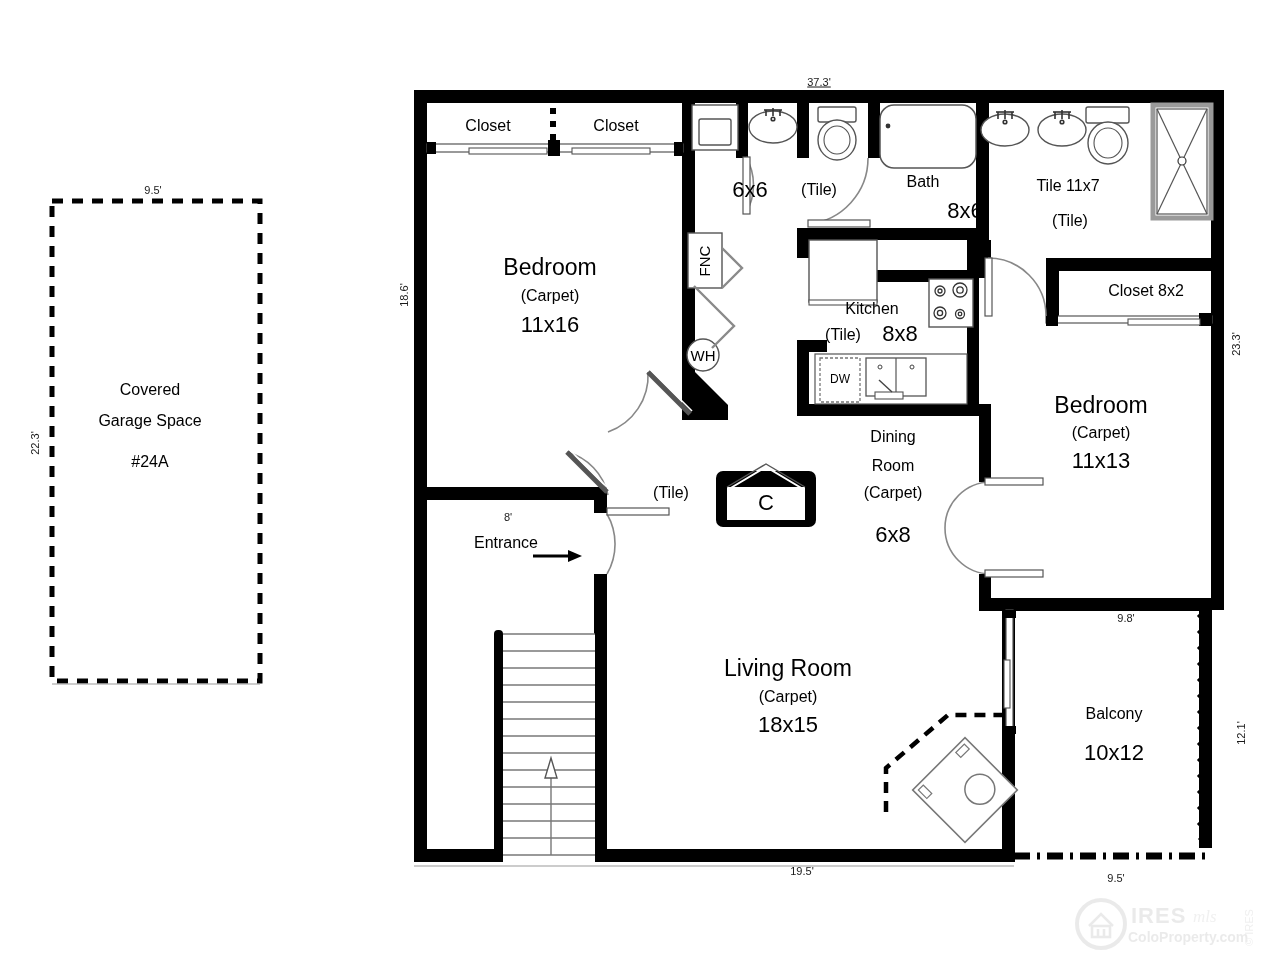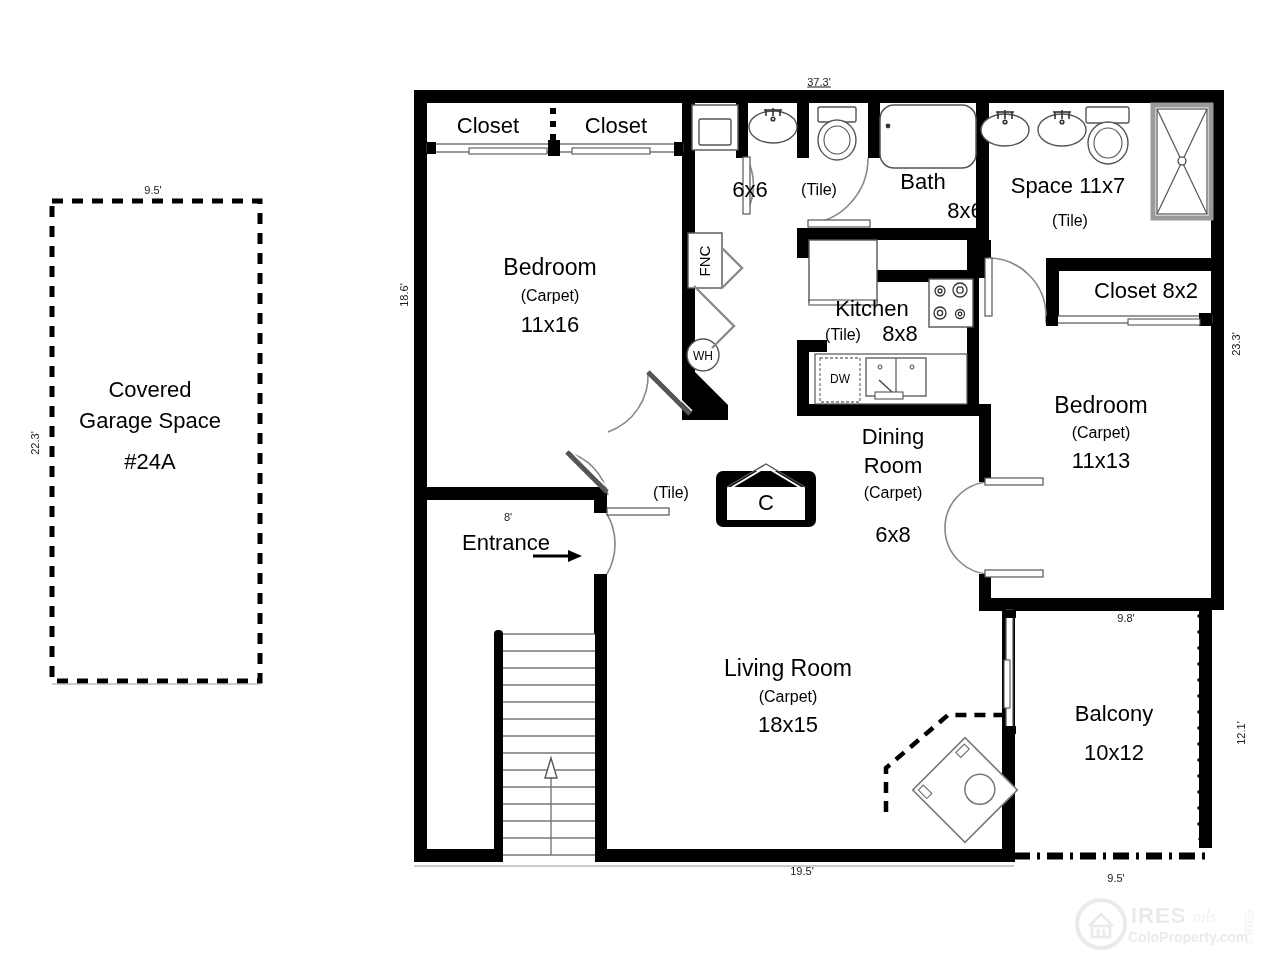--- a/index.html
+++ b/index.html
@@ -1,21 +1,21 @@
 <!DOCTYPE html>
 <html><head>
 <meta charset="utf-8">
 <style>
   html,body{margin:0;padding:0;background:#ffffff;}
   body{width:1280px;height:960px;position:relative;overflow:hidden;
        font-family:"Liberation Sans", sans-serif;color:#000;}
   #plan{position:absolute;left:0;top:0;width:1280px;height:960px;}
   .lbl{position:absolute;text-align:center;line-height:1.18;white-space:nowrap;
        transform:translate(-50%,-50%);}
-  .rm-name{font-size:22px;}
+  .rm-name{font-size:16px;}
   .rm-name.big{font-size:23px;}
   .rm-sub{font-size:16px;}
   .rm-dim{font-size:22px;}
   .tiny{font-size:11px;color:#1a1a1a;}
   .vert{transform:translate(-50%,-50%) rotate(-90deg);}
   .fixlbl{font-size:12px;}
   .fixlbl.rot{transform:translate(-50%,-50%) rotate(-90deg);}
   #watermark{position:absolute;left:1075px;top:898px;width:200px;height:54px;opacity:.30;}
 </style>
 </head>
@@ -321,21 +321,21 @@
 <div class="lbl rm-name big" style="left:550px;top:268px;">Bedroom</div>
 <div class="lbl rm-sub" style="left:550px;top:296px;">(Carpet)</div>
 <div class="lbl rm-dim" style="left:550px;top:325px;">11x16</div>
 
 <div class="lbl rm-dim" style="left:750px;top:190px;">6x6</div>
 <div class="lbl rm-sub" style="left:819px;top:190px;">(Tile)</div>
 
 <div class="lbl rm-name" style="left:923px;top:182px;">Bath</div>
 <div class="lbl rm-dim" style="left:965px;top:211px;">8x6</div>
 
-<div class="lbl rm-name" style="left:1068px;top:186px;">Space 11x7</div>
+<div class="lbl rm-name" style="left:1068px;top:186px;">Tile 11x7</div>
 <div class="lbl rm-sub" style="left:1070px;top:221px;">(Tile)</div>
 
 <div class="lbl rm-name" style="left:1146px;top:291px;">Closet 8x2</div>
 
 <div class="lbl rm-name" style="left:872px;top:309px;">Kitchen</div>
 <div class="lbl rm-sub" style="left:843px;top:335px;">(Tile)</div>
 <div class="lbl rm-dim" style="left:900px;top:334px;">8x8</div>
 
 <div class="lbl rm-name big" style="left:1101px;top:406px;">Bedroom</div>
 <div class="lbl rm-sub" style="left:1101px;top:433px;">(Carpet)</div>
@@ -352,21 +352,21 @@
 
 <div class="lbl rm-name" style="left:1114px;top:714px;">Balcony</div>
 <div class="lbl rm-dim" style="left:1114px;top:753px;">10x12</div>
 
 <div class="lbl rm-name" style="left:506px;top:543px;">Entrance</div>
 <div class="lbl rm-sub" style="left:671px;top:493px;">(Tile)</div>
 
 <div class="lbl" style="left:766px;top:503px;font-size:22px;">C</div>
 
 <div class="lbl fixlbl rot" style="left:705px;top:261px;font-size:15px;">FNC</div>
-<div class="lbl fixlbl" style="left:703px;top:356px;font-size:12px;">WH</div>
+<div class="lbl fixlbl" style="left:703px;top:356px;font-size:15px;">WH</div>
 <div class="lbl fixlbl" style="left:840px;top:379px;font-size:12px;">DW</div>
 
 <svg id="watermark" viewBox="0 0 200 54">
   <circle cx="26" cy="26" r="24" fill="none" stroke="#bdbdbd" stroke-width="4"></circle>
   <g fill="none" stroke="#bdbdbd" stroke-width="2.6">
     <polyline points="14,28 26,16 38,28"></polyline>
     <rect x="17" y="28" width="18" height="11"></rect>
     <line x1="23" y1="39" x2="23" y2="31"></line>
     <line x1="29" y1="39" x2="29" y2="31"></line>
   </g>

